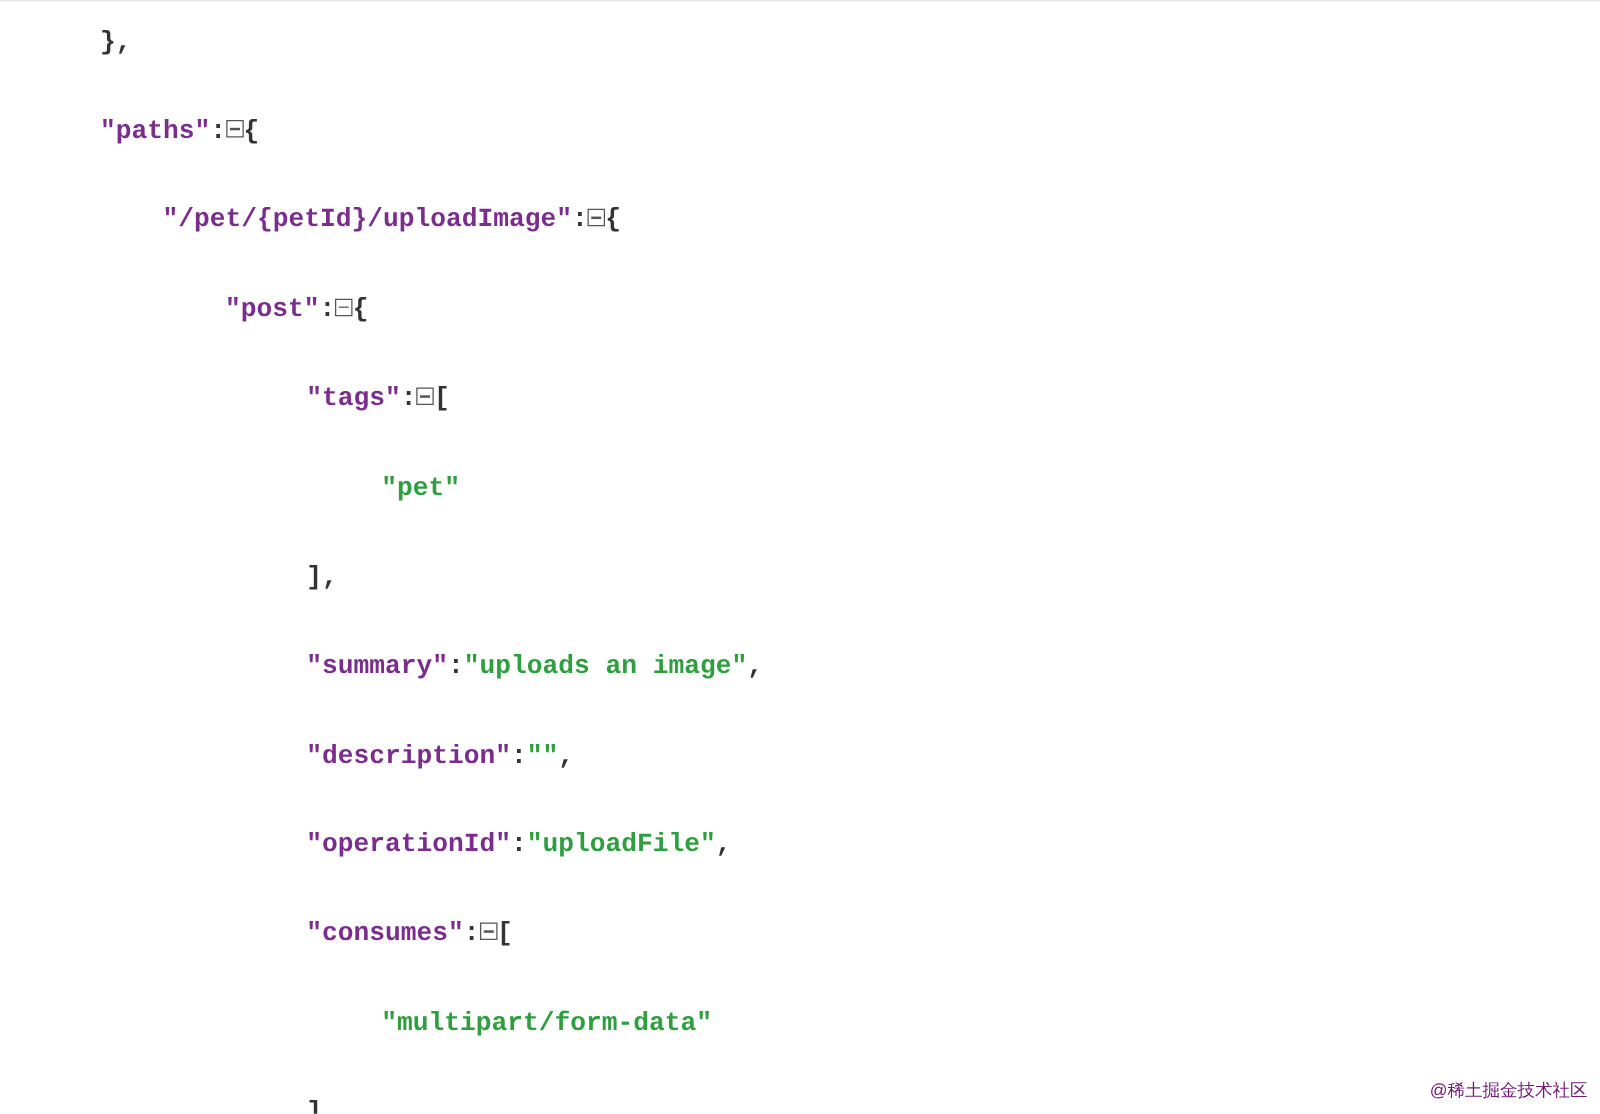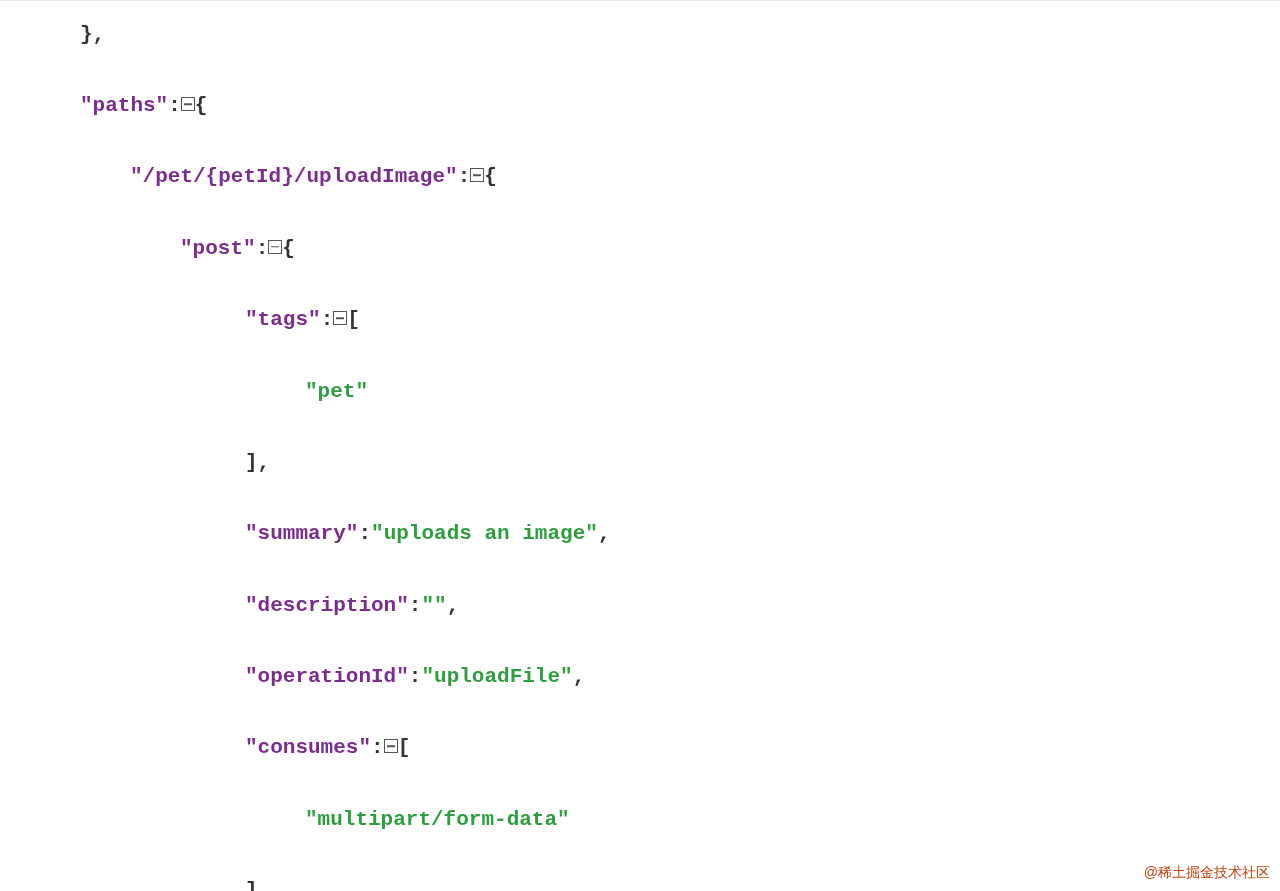--- a/index.html
+++ b/index.html
@@ -58,21 +58,21 @@
       height: 1.5px;
       background: #555555;
       transform: translateY(-50%);
     }
     .watermark {
       position: absolute;
       bottom: 6px;
       right: 10px;
       font-size: 14px;
       font-weight: 400;
-      color: #c2410c;
+      color: #701a75;
       font-family: -apple-system, BlinkMacSystemFont, sans-serif;
     }
     .indent-1 { padding-left: 0px; }
     .indent-2 { padding-left: 50px; }
     .indent-3 { padding-left: 100px; }
     .indent-4 { padding-left: 165px; }
     .indent-5 { padding-left: 225px; }
     .cut-line {
       margin-top: -20px;
     }

